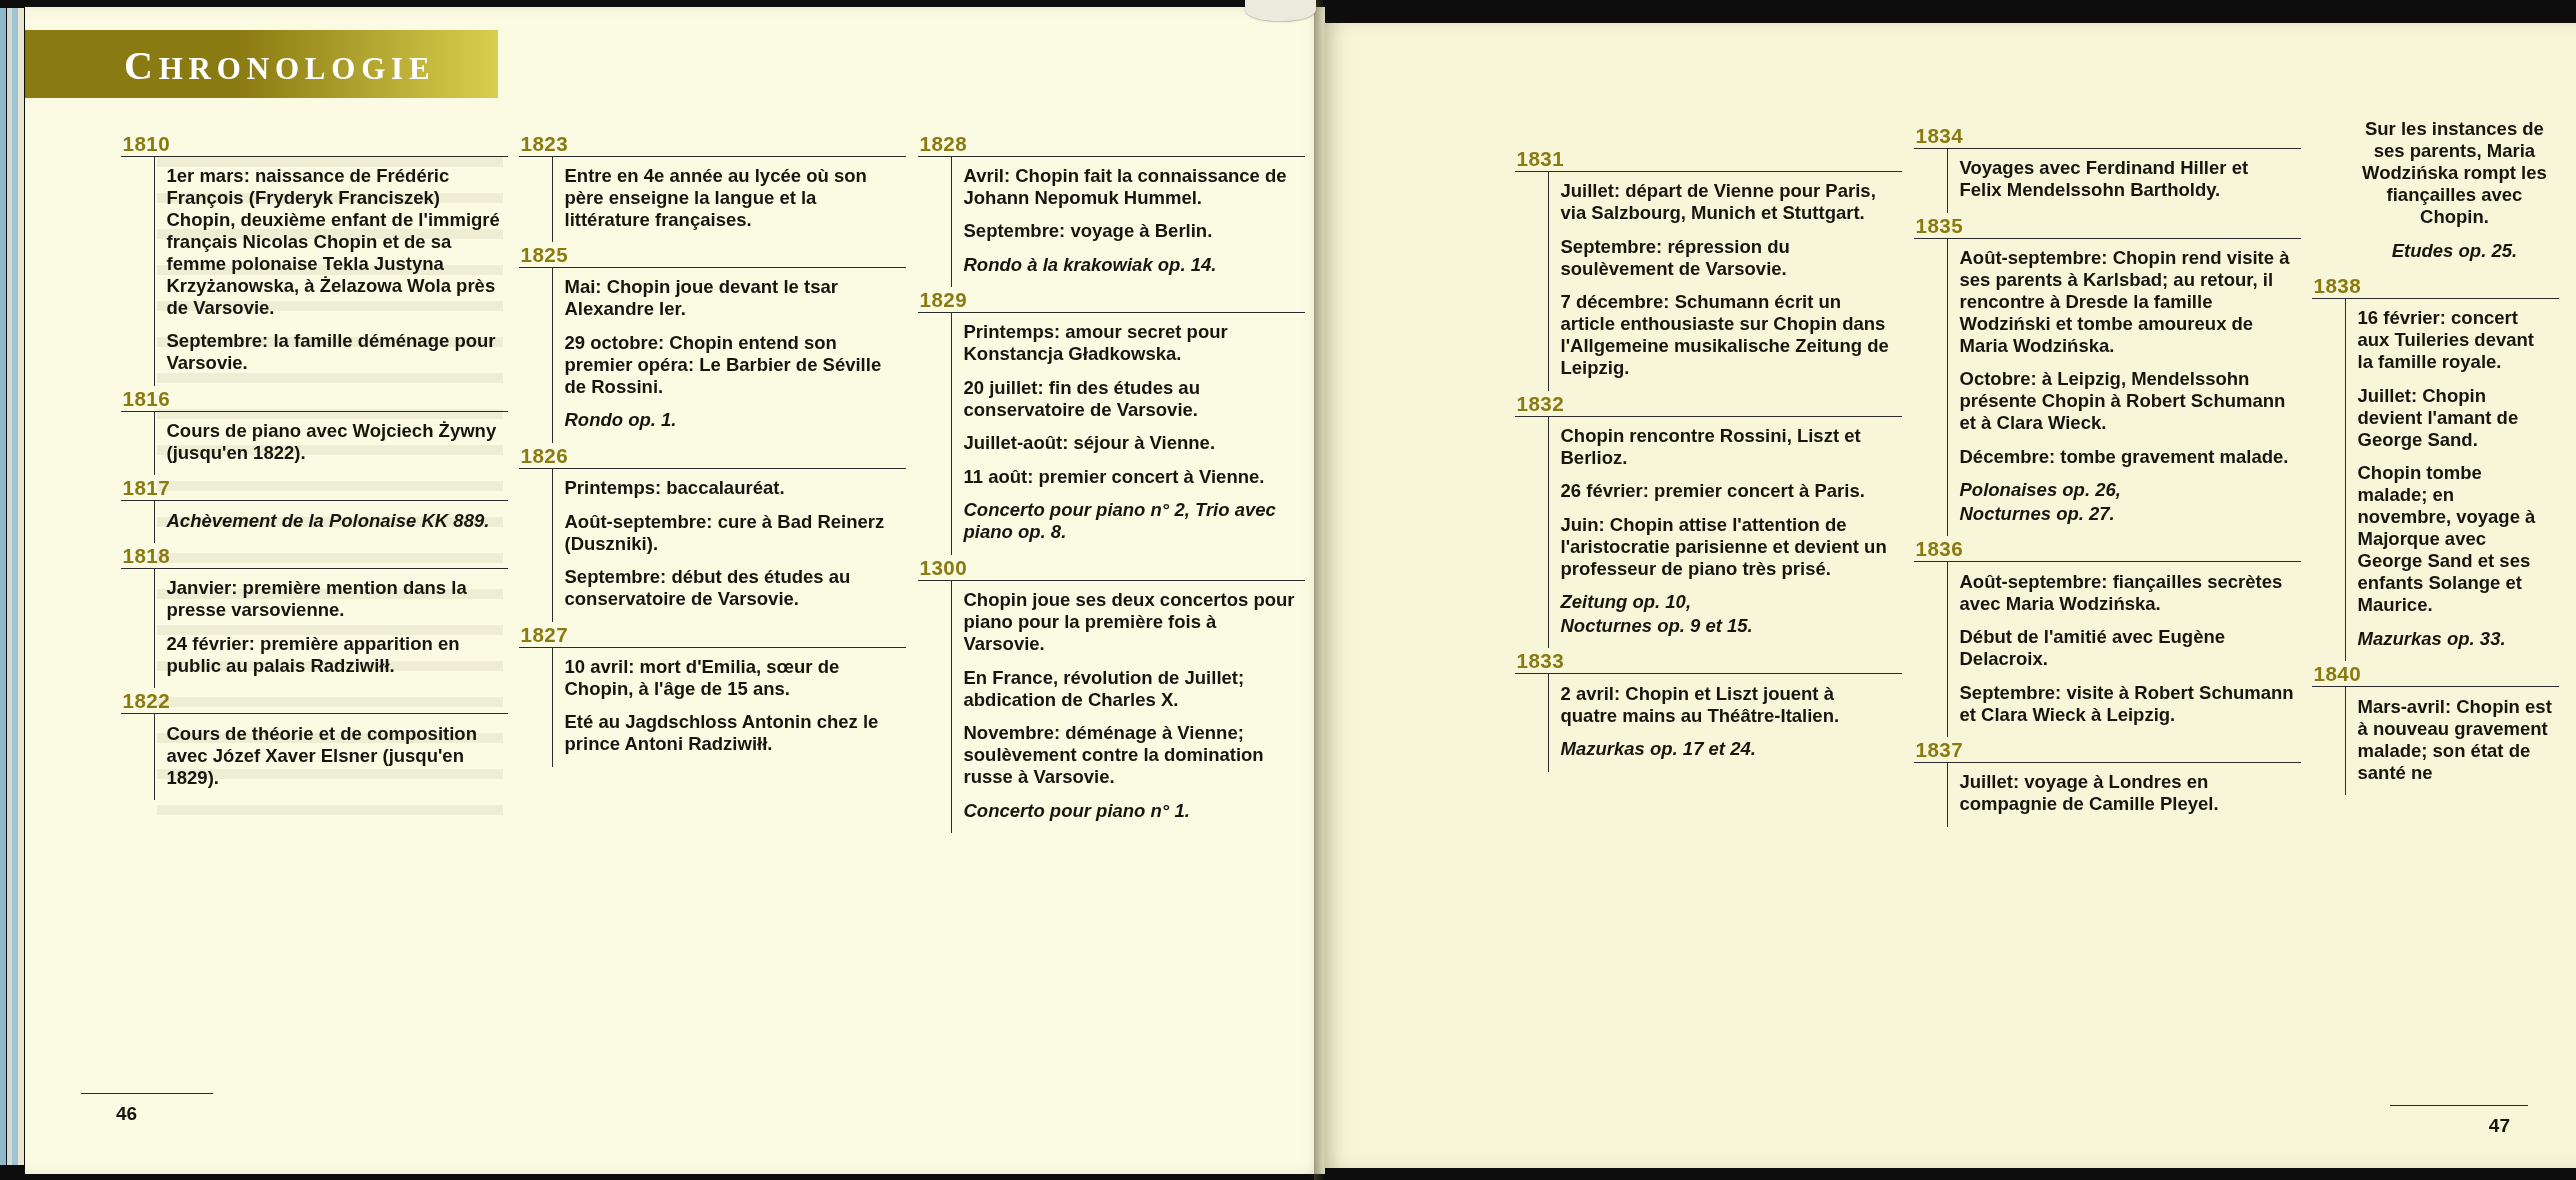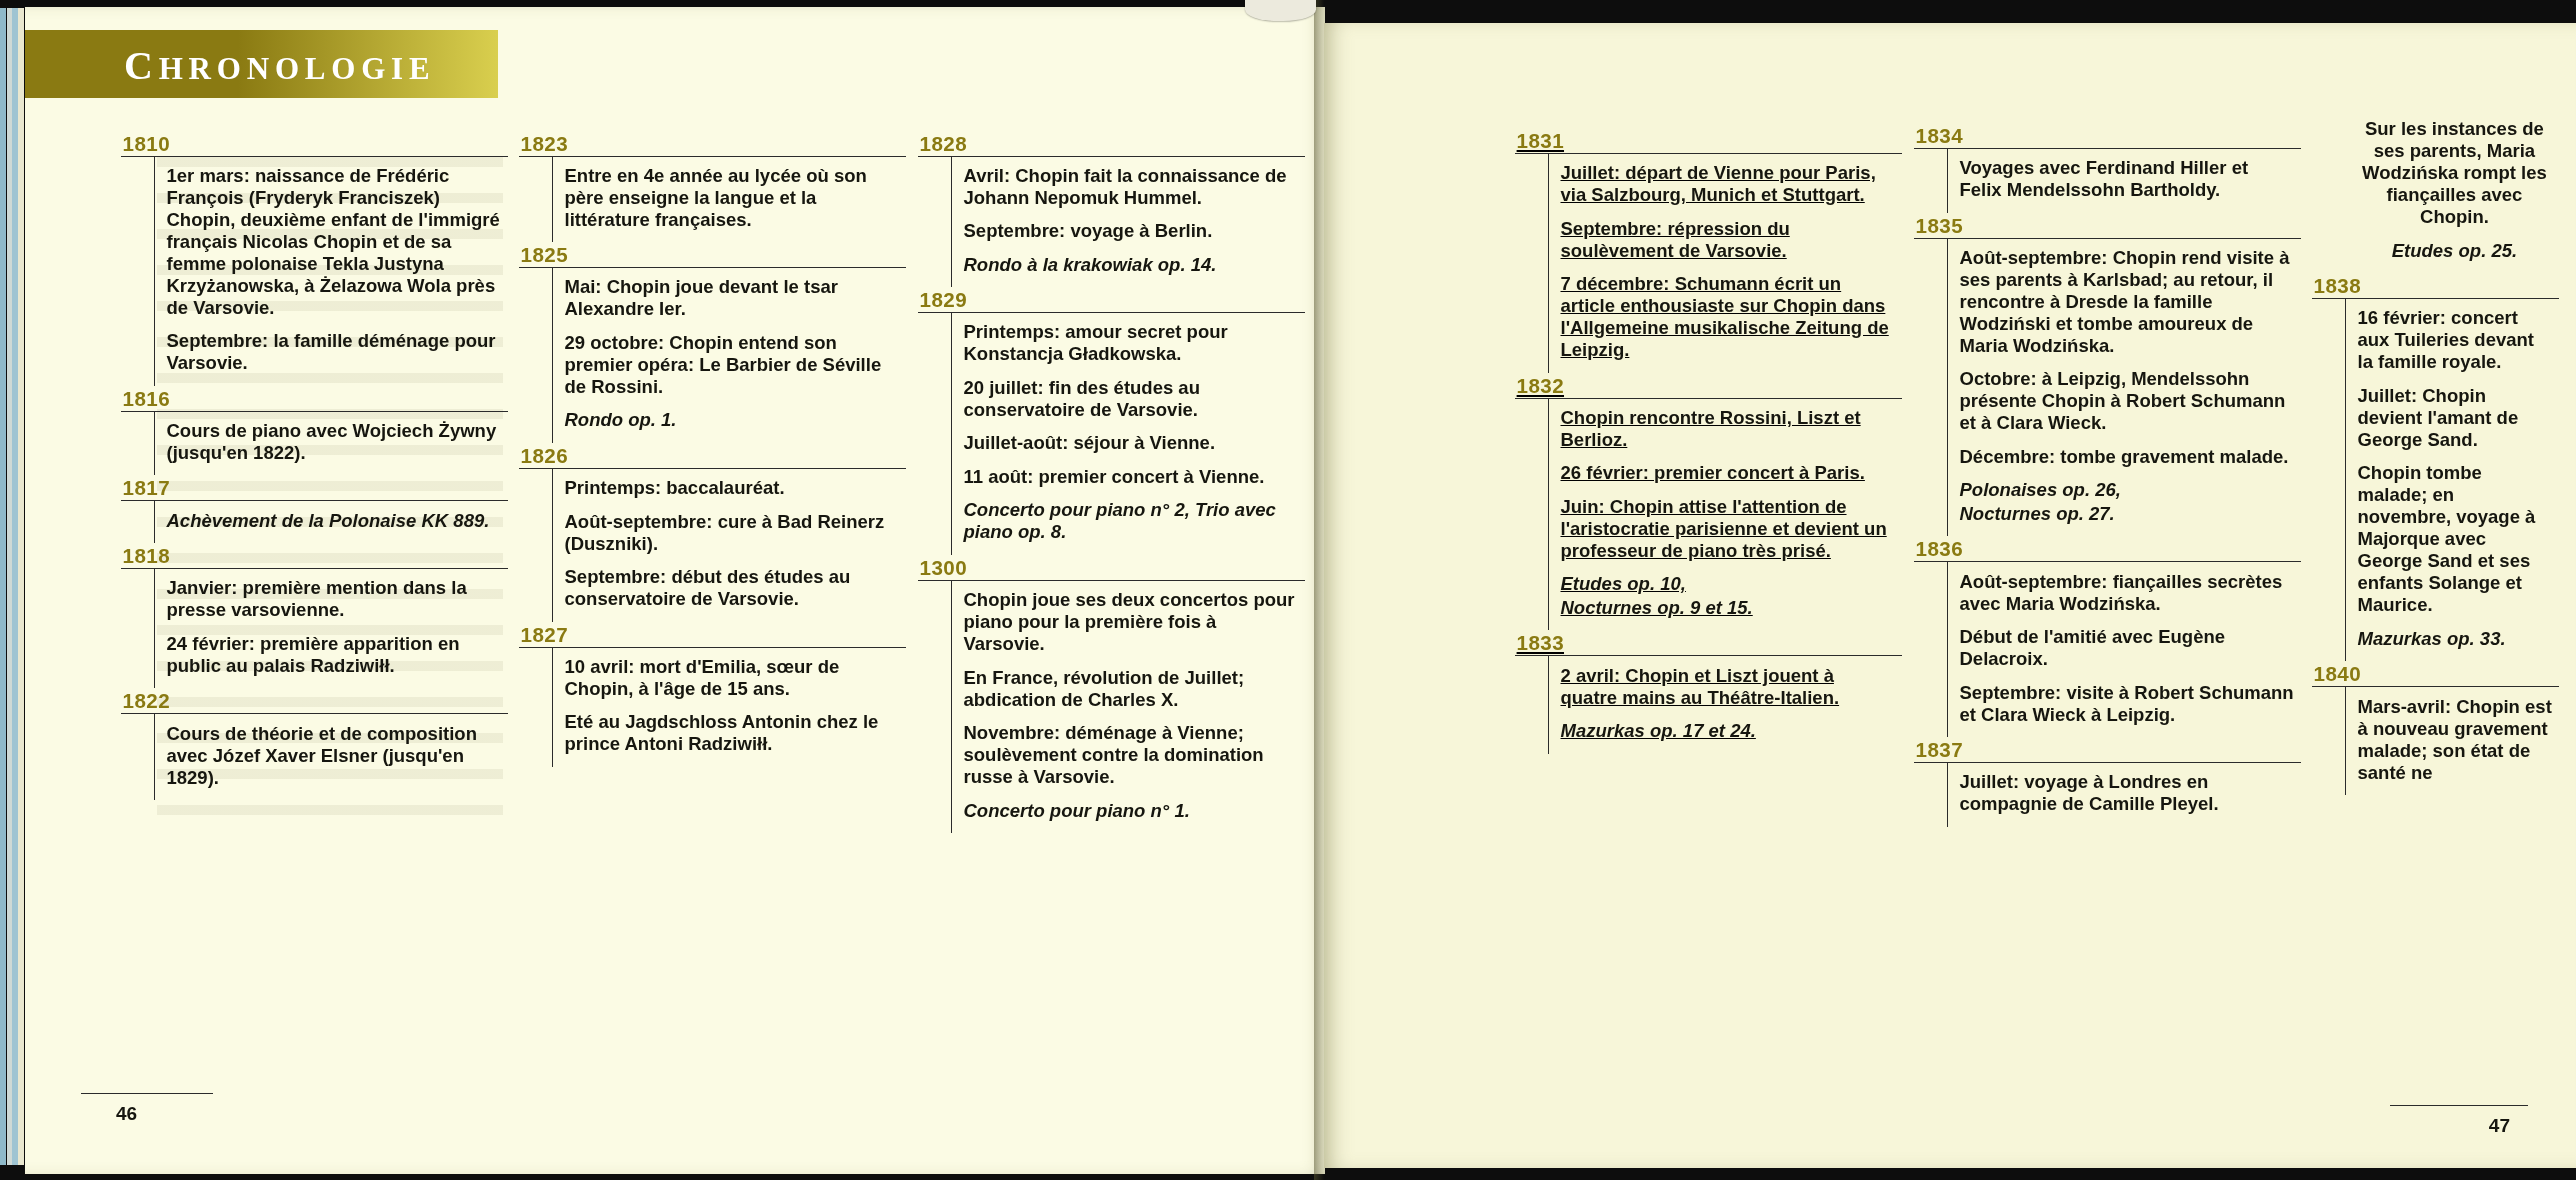--- a/index.html
+++ b/index.html
@@ -303,39 +303,39 @@
       <div class="folio folio-left">
         <span class="frule"></span>
         <span>46</span>
       </div>
     </div>
 
     <div class="gutter"></div>
     <div class="top-tab"></div>
 
     <div class="page-right">
-      <div class="col" id="c4" style="left:191px; top:105px;text-decoration:underline;">
+      <div class="col" id="c4" style="left:191px; top:123px;">
           <div class="col-inner">
             <div class="entry">
               <div class="year">1831</div>
               <div class="rule full"></div>
               <div class="body">
                 <p>Juillet: départ de Vienne pour Paris, via Salzbourg, Munich et Stuttgart.</p>
                 <p>Septembre: répression du soulèvement de Varsovie.</p>
                 <p>7 décembre: Schumann écrit un article enthousiaste sur Chopin dans l'Allgemeine musikalische Zeitung de Leipzig.</p>
               </div>
             </div>
             <div class="entry">
               <div class="year">1832</div>
               <div class="rule full"></div>
               <div class="body">
                 <p>Chopin rencontre Rossini, Liszt et Berlioz.</p>
                 <p>26 février: premier concert à Paris.</p>
                 <p>Juin: Chopin attise l'attention de l'aristocratie parisienne et devient un professeur de piano très prisé.</p>
-                <p class="ital" style="margin-bottom: 1.6px;">Etudes op. 10,</p>
+                <p class="ital" style="margin-bottom: 1.6px;">Zeitung op. 10,</p>
                 <p class="ital" style="margin-bottom: 0px;">Nocturnes op. 9 et 15.</p>
               </div>
             </div>
             <div class="entry">
               <div class="year">1833</div>
               <div class="rule full"></div>
               <div class="body">
                 <p>2 avril: Chopin et Liszt jouent à quatre mains au Théâtre-Italien.</p>
                 <p class="ital" style="margin-bottom: 0px;">Mazurkas op. 17 et 24.</p>
               </div>

